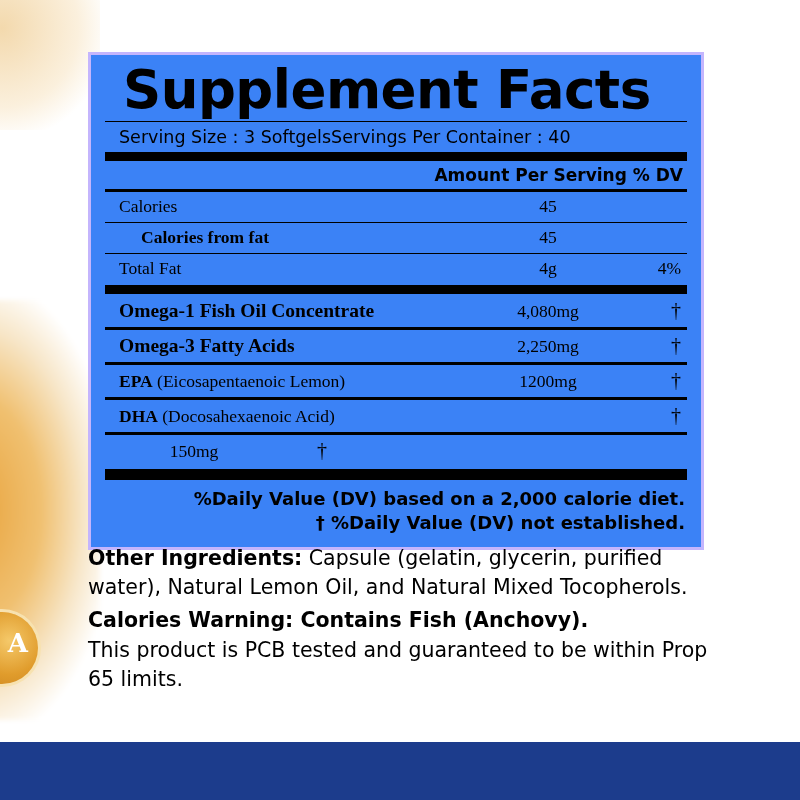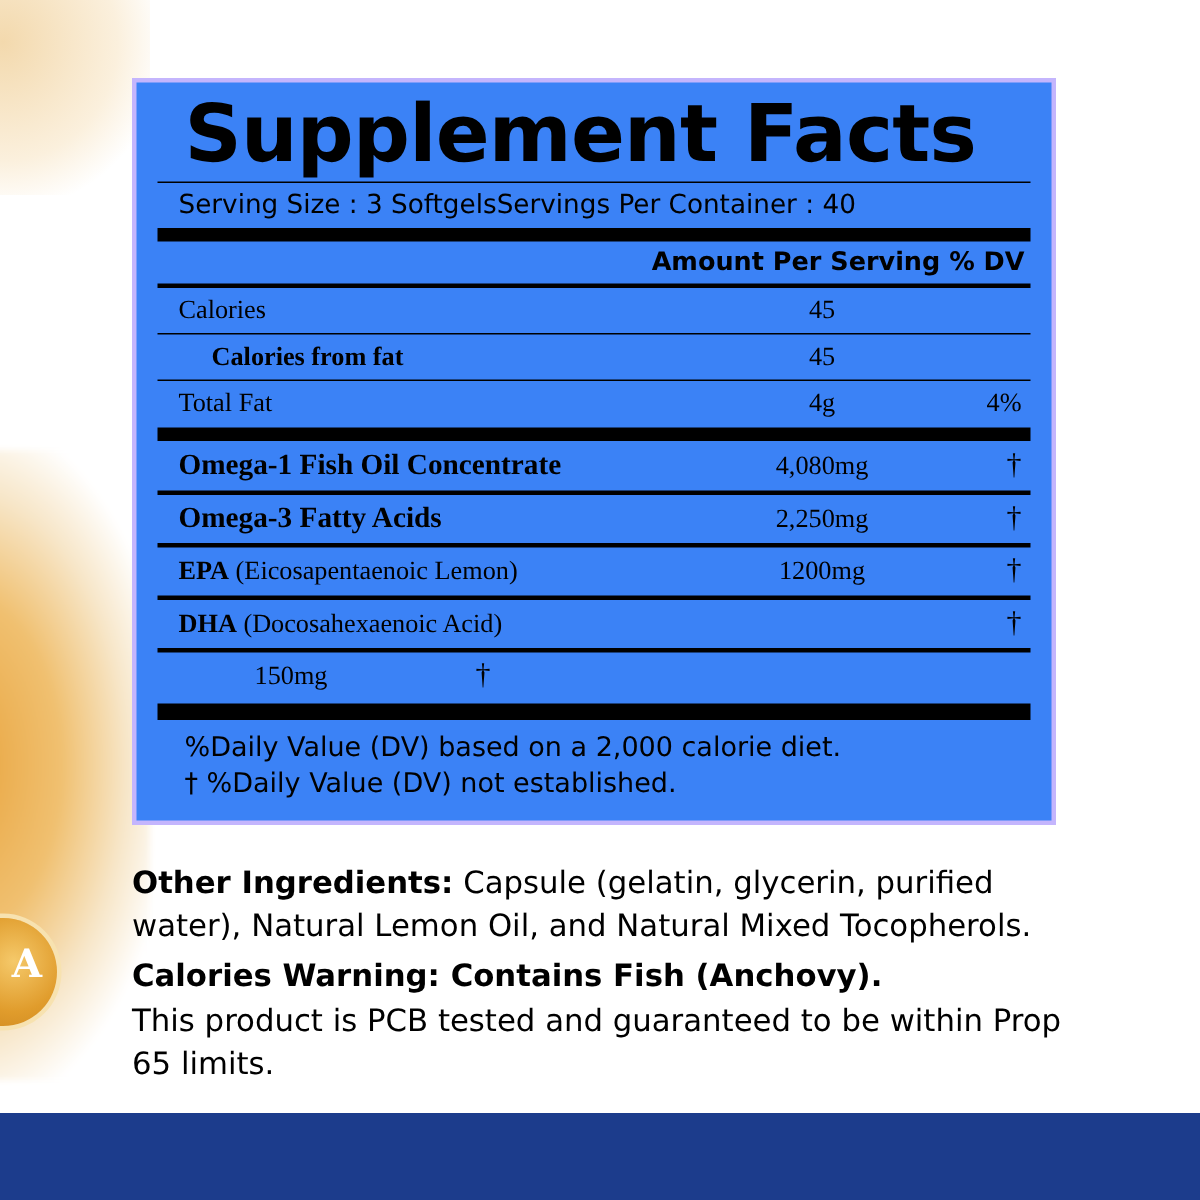--- a/index.html
+++ b/index.html
@@ -134,35 +134,35 @@
 
   .row.indent .nm { padding-left: 22px; font-weight: bold; }
   .row.bold .nm { font-weight: bold; font-size: 19.5px; }
   .row.bold .amt { font-size: 17.5px; }
   .row.semi .nm { font-weight: bold; }
   .row .nm .sub { font-weight: normal; }
   .dagger { font-size: 20px; }
 
   .footnotes {
     font-size: 18px;
-    font-weight: normal;
+    font-weight: bold;
     line-height: 24px;
     padding: 4px 2px 2px 18px;
+    text-align: right;
   }
 
   
   .lower {
     position: absolute;
     left: 88px;
     top: 544px;
     width: 630px;
     font-size: 20.5px;
     line-height: 29px;
     z-index: 2;
-    margin-top: 30px;
   }
   .lower p { margin: 0 0 0 0; }
   .lower .lead { font-weight: bold; }
   .lower .allergen { font-weight: bold; margin-top: 4px; }
   .lower .tail { margin-top: 1px; }
 </style>
 </head>
 <body>
 
 <div class="bg-blob-topleft"></div>

